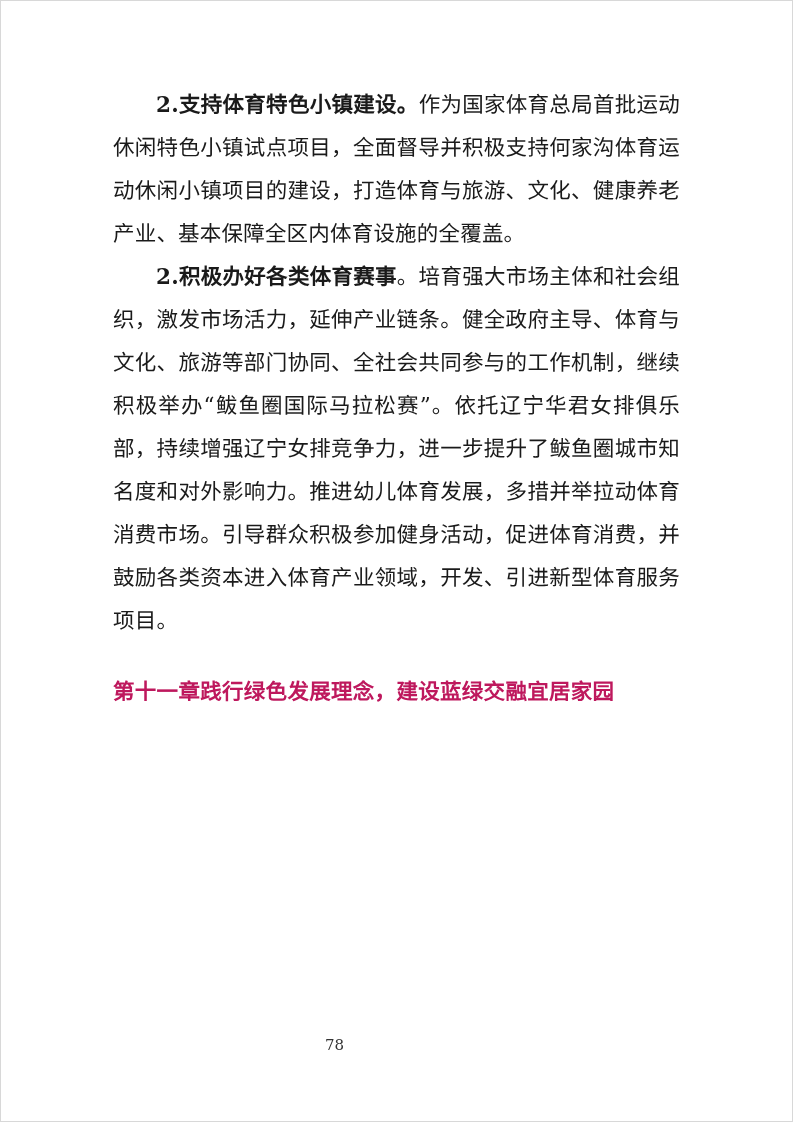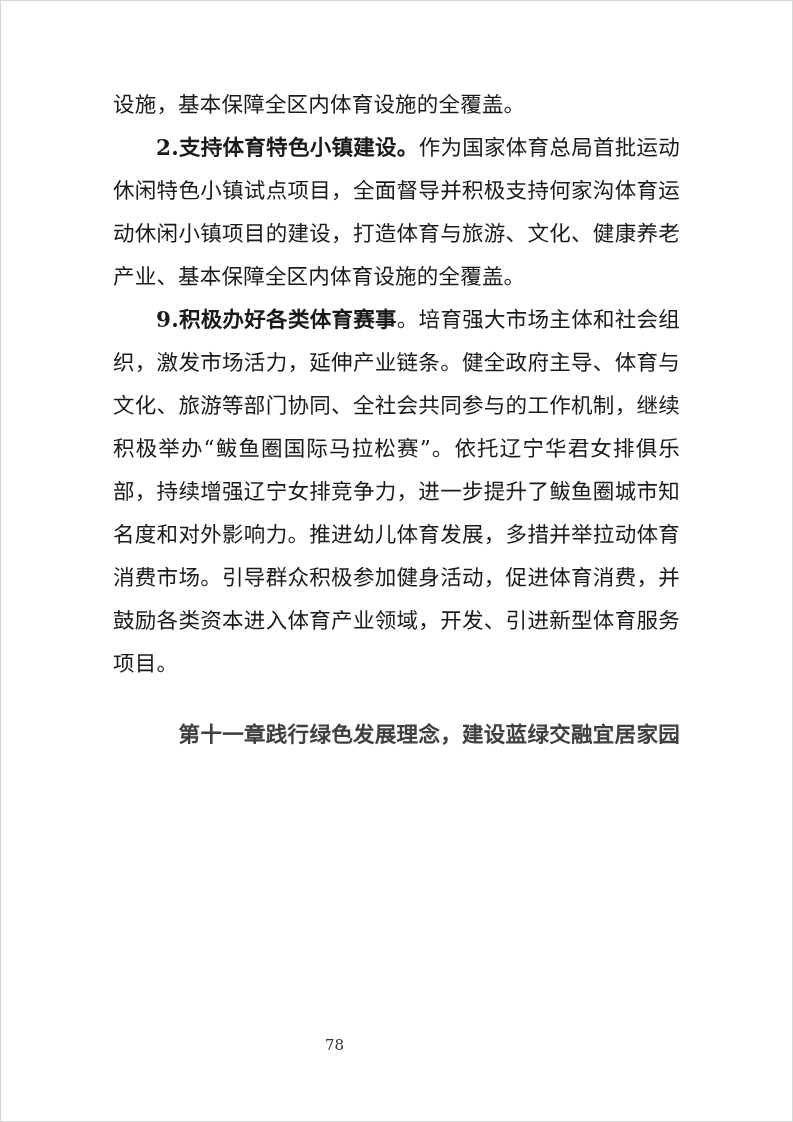--- a/index.html
+++ b/index.html
@@ -46,22 +46,22 @@
     text-indent: 43px;
   }
   .bold {
     font-weight: bold;
   }
   .chapter-title {
     margin: 0;
     font-size: 21.5px;
     line-height: 43px;
     font-weight: bold;
-    color: #404040;
-    text-align: right;
+    color: #be185d;
+    text-align: left;
     letter-spacing: 0.3px;
   }
   .spacer-sm { height: 20px; }
   .spacer-md { height: 28px; }
   .page-number {
     position: absolute;
     left: 0;
     top: 1036px;
     width: 669px;
     text-align: center;
@@ -71,31 +71,28 @@
   }
 </style>
 </head>
 <body>
 
 <div class="page">
   <div class="page-border"></div>
 
   <div class="content">
 
-    <p class="para">
-      <span>设施，基本保障全区内体育设施的全覆盖。</span>
-    </p>
 
     <p class="para indent">
       <span class="bold">2.支持体育特色小镇建设。</span><span>作为国家体育总局首批运动休闲特色小镇试点项目，全面督导并积极支持何家沟体育运动休闲小镇项目的建设，打造体育与旅游、文化、健康养老产业、基本保障全区内体育设施的全覆盖。</span>
     </p>
 
 
     <p class="para indent">
-      <span class="bold">9.积极办好各类体育赛事</span><span>。培育强大市场主体和社会组织，激发市场活力，延伸产业链条。健全政府主导、体育与文化、旅游等部门协同、全社会共同参与的工作机制，继续积极举办“鲅鱼圈国际马拉松赛”。依托辽宁华君女排俱乐部，持续增强辽宁女排竞争力，进一步提升了鲅鱼圈城市知名度和对外影响力。推进幼儿体育发展，多措并举拉动体育消费市场。引导群众积极参加健身活动，促进体育消费，并鼓励各类资本进入体育产业领域，开发、引进新型体育服务项目。</span>
+      <span class="bold">2.积极办好各类体育赛事</span><span>。培育强大市场主体和社会组织，激发市场活力，延伸产业链条。健全政府主导、体育与文化、旅游等部门协同、全社会共同参与的工作机制，继续积极举办“鲅鱼圈国际马拉松赛”。依托辽宁华君女排俱乐部，持续增强辽宁女排竞争力，进一步提升了鲅鱼圈城市知名度和对外影响力。推进幼儿体育发展，多措并举拉动体育消费市场。引导群众积极参加健身活动，促进体育消费，并鼓励各类资本进入体育产业领域，开发、引进新型体育服务项目。</span>
     </p>
 
     <div class="spacer-md"></div>
 
     <h2 class="chapter-title">第十一章践行绿色发展理念，建设蓝绿交融宜居家园</h2>
 
     <div class="spacer-sm"></div>
 
     <p class="para indent">
       

